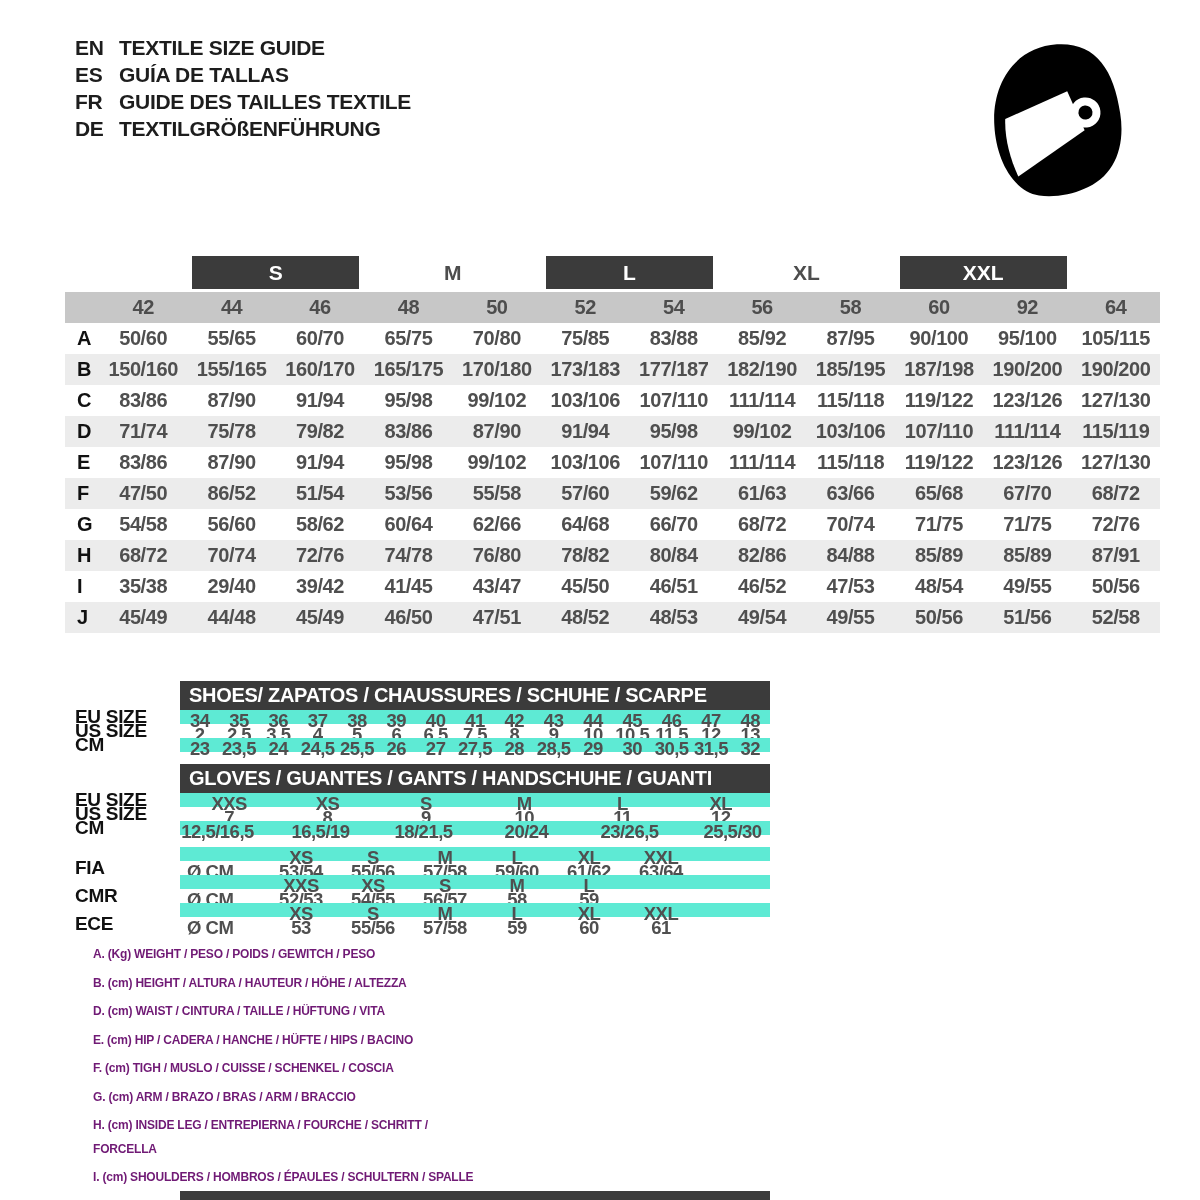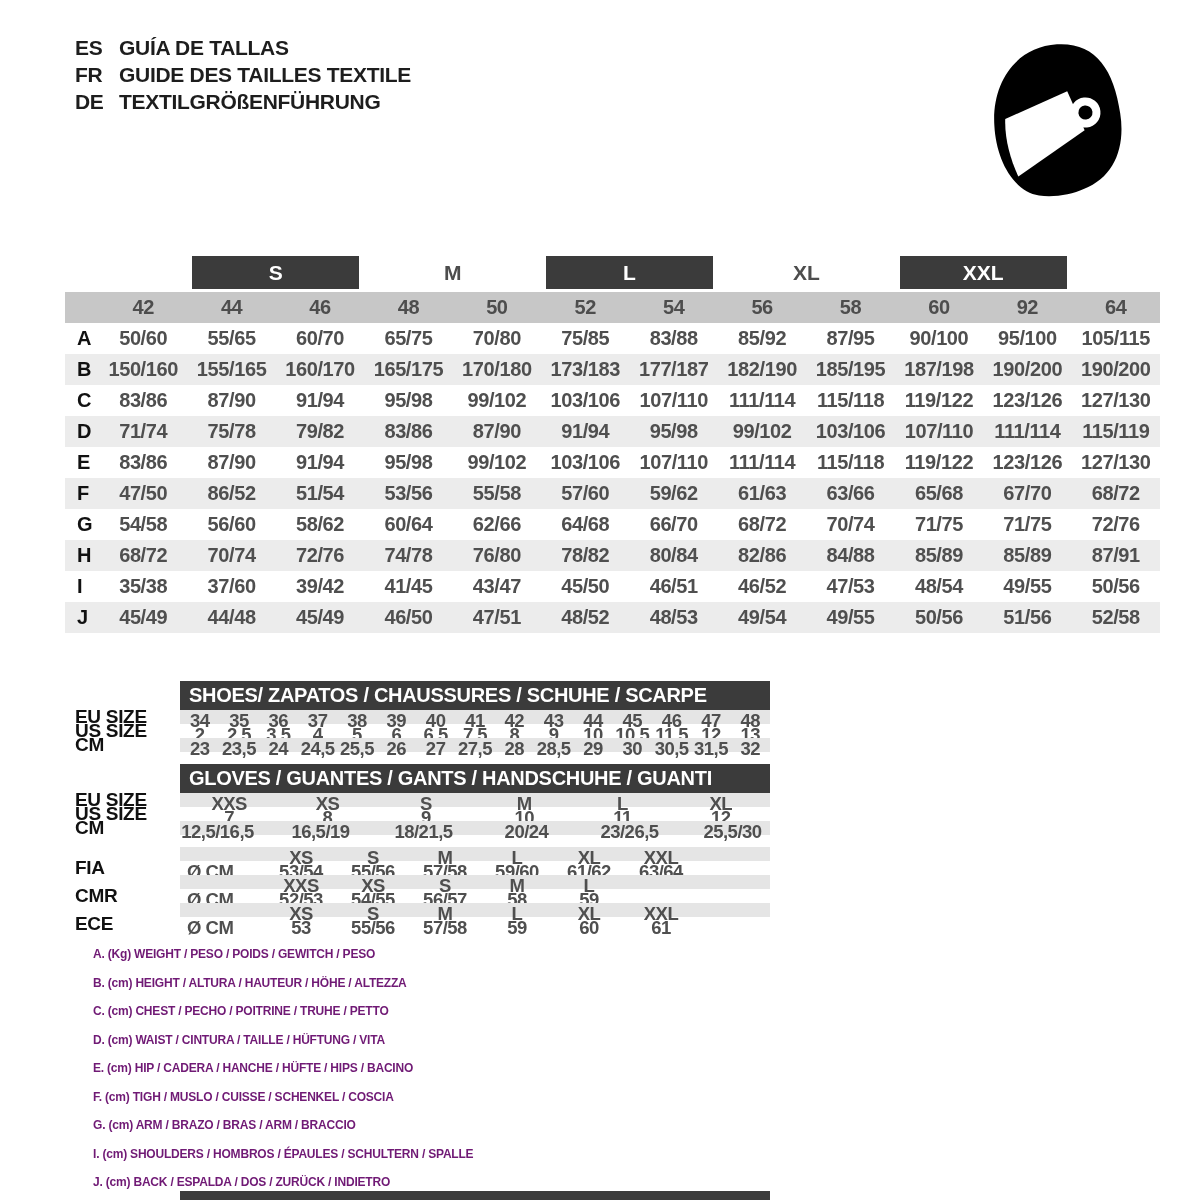--- a/index.html
+++ b/index.html
@@ -37,37 +37,41 @@
   .left-col { width: 710px; }
   .section { margin-bottom: 12px; }
   .section.helmet { margin-top: 8px; }
   .section-bar { margin-left:115px; width:590px; height:29px; background:#3b3b3b;
                  color:#fff; display:flex; align-items:center; padding-left:9px;
                  font-size:20px; letter-spacing:-0.3px; white-space:nowrap; }
   .subrow { display:flex; height:14px; }
   .sublabel { width:115px; display:flex; align-items:center; padding-left:10px;
               font-size:19px; color:#111; letter-spacing:-0.3px; }
   .subgrid { width:590px; display:grid; }
-  .subgrid.stripe2 { background:#e5e5e5; }
+  .subgrid.stripe2 { background:#5eead4; }
   .scell { display:flex; align-items:center; justify-content:center; font-size:18.5px;
            color:#4f4f4f; letter-spacing:-0.5px; white-space:nowrap; }
   .scell.unit { justify-content:flex-start; padding-left:7px; }
   
   .legend { width:392px; margin-left:28px; font-size:12px; line-height:23.5px;
             letter-spacing:-0.2px; color:#701a75; }
   .legend-item { margin-bottom: 5px; }
   
   .bottom-bar { position:absolute; left:180px; bottom:0; width:590px; height:9px;
                 background:#3b3b3b; }
 </style>
 </head>
 <body>
 
 <div class="top">
   <div class="langs">
+    <div class="lang-row">
+      <span class="lang-code">EN</span>
+      <span>TEXTILE SIZE GUIDE</span>
+    </div>
     <div class="lang-row">
       <span class="lang-code">ES</span>
       <span>GUÍA DE TALLAS</span>
     </div>
     <div class="lang-row">
       <span class="lang-code">FR</span>
       <span>GUIDE DES TAILLES TEXTILE</span>
     </div>
     <div class="lang-row">
       <span class="lang-code">DE</span>
@@ -226,21 +230,21 @@
         <div class="cell">80/84</div>
         <div class="cell">82/86</div>
         <div class="cell">84/88</div>
         <div class="cell">85/89</div>
         <div class="cell">85/89</div>
         <div class="cell">87/91</div>
       </div>
       <div class="trow">
         <div class="cell letter">I</div>
         <div class="cell">35/38</div>
-        <div class="cell">37/60</div>
+        <div class="cell">29/40</div>
         <div class="cell">39/42</div>
         <div class="cell">41/45</div>
         <div class="cell">43/47</div>
         <div class="cell">45/50</div>
         <div class="cell">46/51</div>
         <div class="cell">46/52</div>
         <div class="cell">47/53</div>
         <div class="cell">48/54</div>
         <div class="cell">49/55</div>
         <div class="cell">50/56</div>
@@ -441,23 +445,23 @@
               <div class="scell">60</div>
               <div class="scell">61</div>
             </div>
           </div>
         </div>
     </div>
   </div>
   <div class="legend">
       <div class="legend-item">A. (Kg) WEIGHT / PESO / POIDS / GEWITCH / PESO</div>
       <div class="legend-item">B. (cm) HEIGHT / ALTURA / HAUTEUR / HÖHE / ALTEZZA</div>
-      <div class="legend-item">C. (cm) CHEST / PECHO / POITRINE / TRUHE / PETTO</div>
       <div class="legend-item">D. (cm) WAIST / CINTURA / TAILLE / HÜFTUNG / VITA</div>
       <div class="legend-item">E. (cm) HIP / CADERA / HANCHE / HÜFTE / HIPS / BACINO</div>
       <div class="legend-item">F. (cm) TIGH / MUSLO / CUISSE / SCHENKEL / COSCIA</div>
       <div class="legend-item">G. (cm) ARM / BRAZO / BRAS / ARM / BRACCIO</div>
+      <div class="legend-item">H. (cm) INSIDE LEG / ENTREPIERNA / FOURCHE / SCHRITT / FORCELLA</div>
       <div class="legend-item">I. (cm) SHOULDERS / HOMBROS / ÉPAULES / SCHULTERN / SPALLE</div>
       <div class="legend-item">J. (cm) BACK / ESPALDA / DOS / ZURÜCK / INDIETRO</div>
     </div>
 </div>
 
 <div class="bottom-bar"></div>
 
 </body></html>

